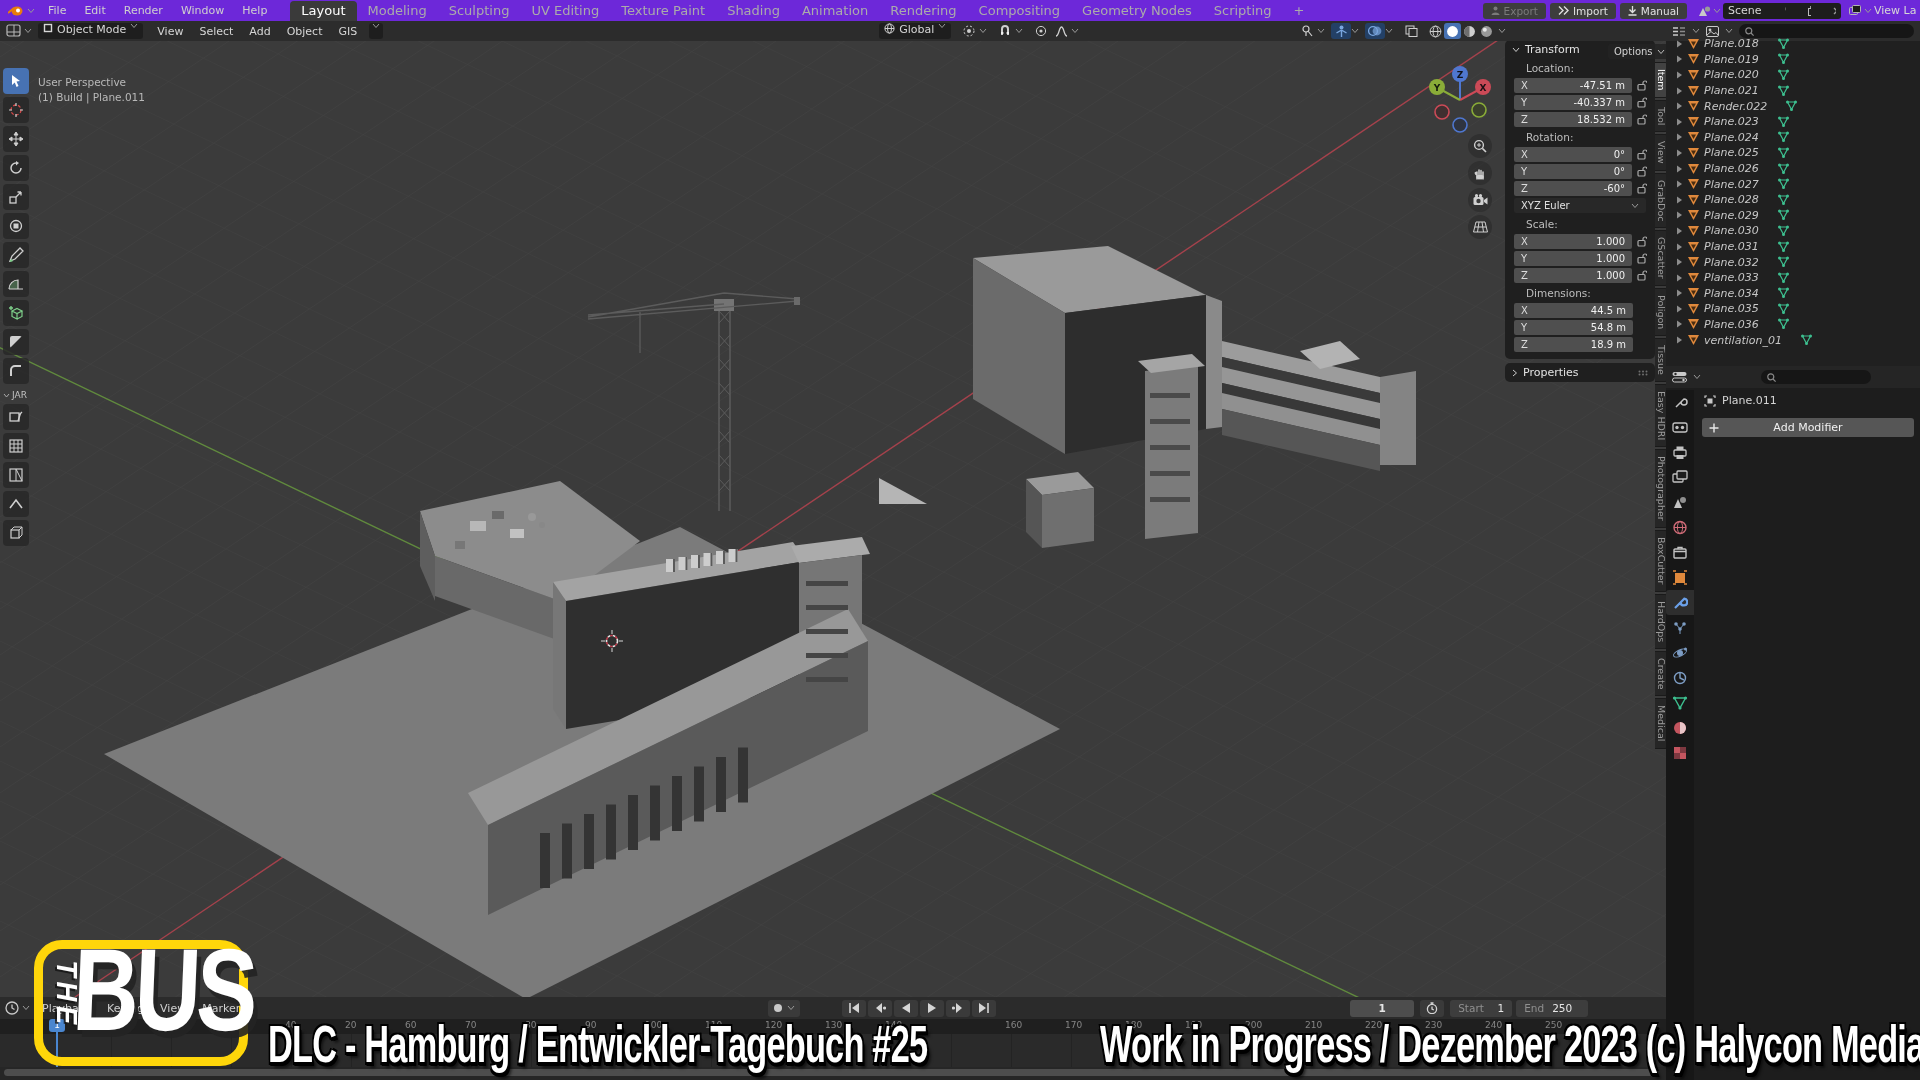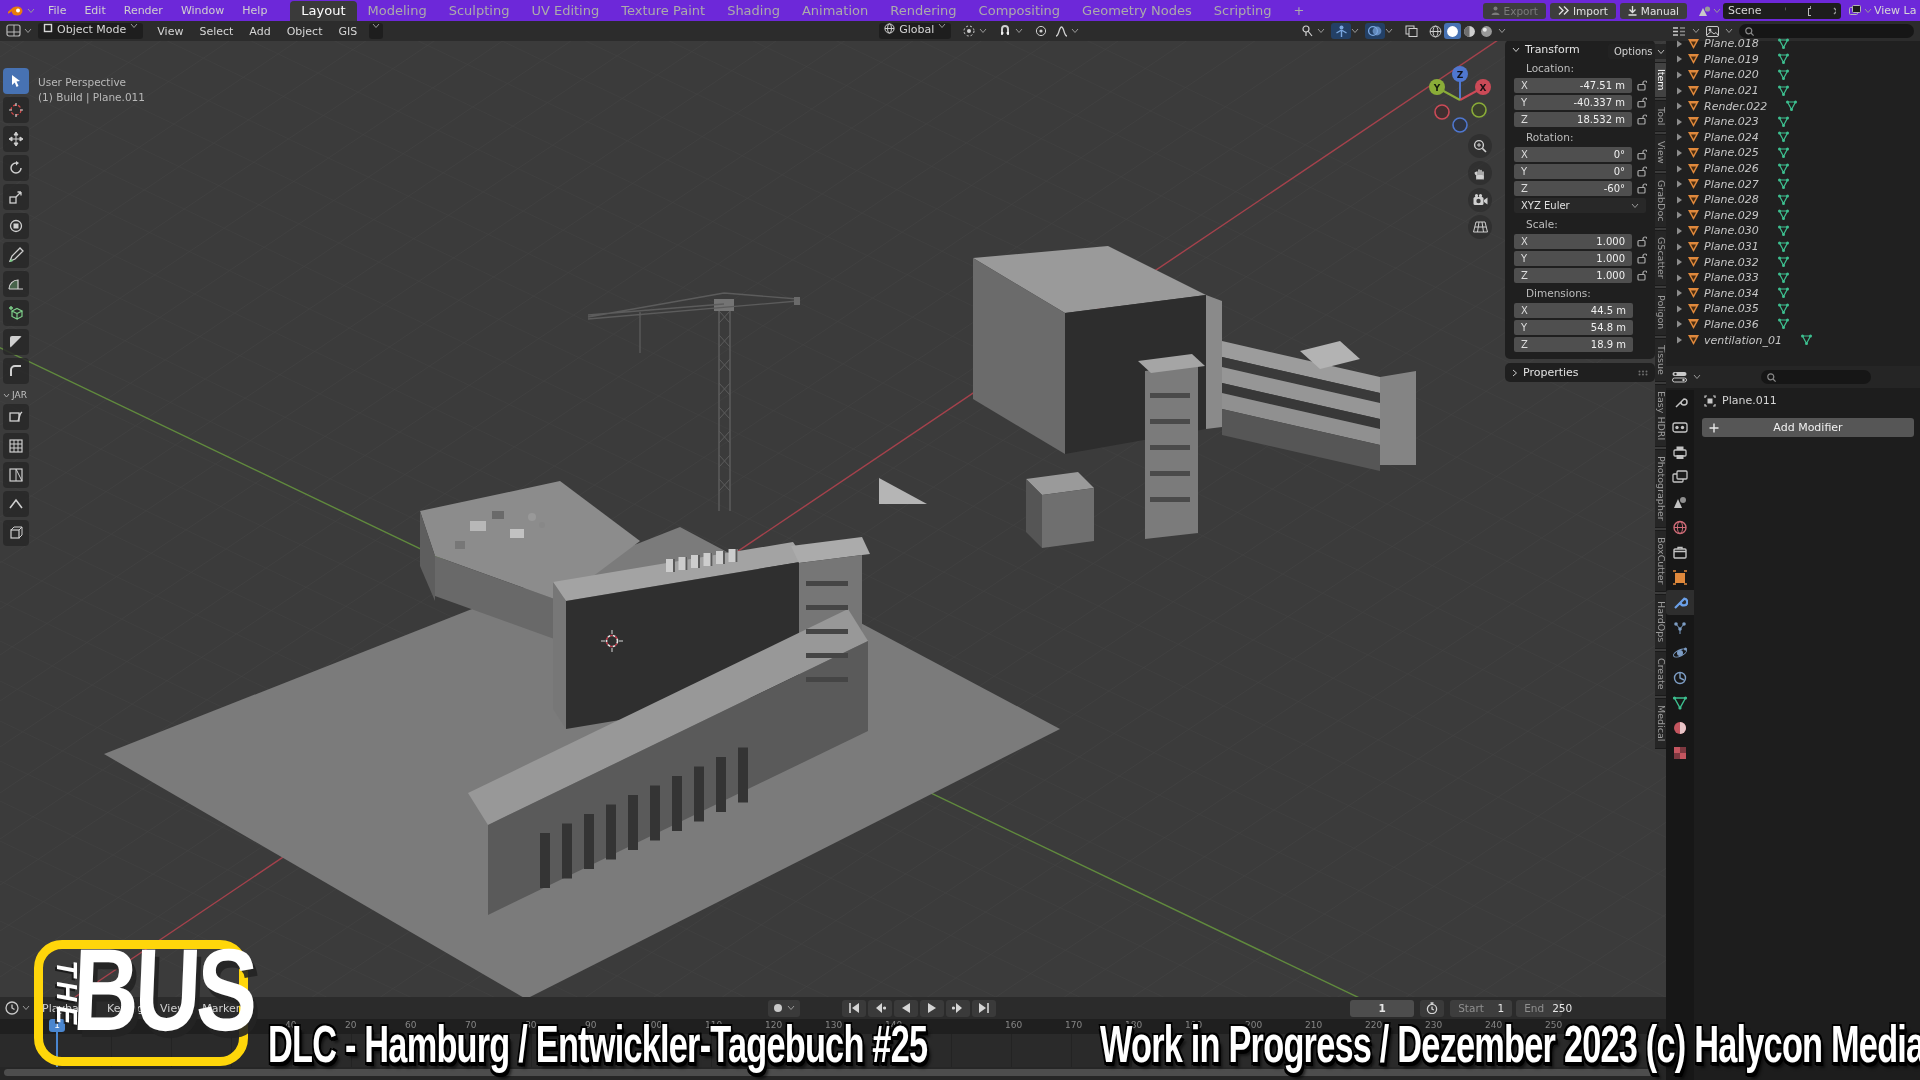--- a/index.html
+++ b/index.html
@@ -1457,21 +1457,21 @@
     <div class="pb-btn" style="margin-left:6px">
       <svg width="12" height="12">
           <circle cx="6" cy="7" r="4.6" fill="none" stroke="#d5d5d5" stroke-width="1.3"></circle>
           <path d="M6,4.5 V7 L7.8,8 M4.5,1 H7.5 M6,1 V2.4" stroke="#d5d5d5" fill="none" stroke-width="1.3"></path>
         </svg>
     </div>
     <div class="tl-field" style="margin-left:4px;width:62px;justify-content:space-between">
       <span class="dim">Start</span>
       <span>1</span>
     </div>
-    <div class="tl-field" style="margin-left:4px;width:46px;">
+    <div class="tl-field" style="margin-left:4px;width:72px;">
       <span class="dim">End</span>
       <span>250</span>
     </div>
   </div>
   <div id="ruler">
       <span class="ruler-num" style="left: 105px;">10</span>
       <span class="ruler-num" style="left: 165px;">20</span>
       <span class="ruler-num" style="left: 225px;">30</span>
       <span class="ruler-num" style="left: 285px;">40</span>
       <span class="ruler-num" style="left: 345px;">20</span>

